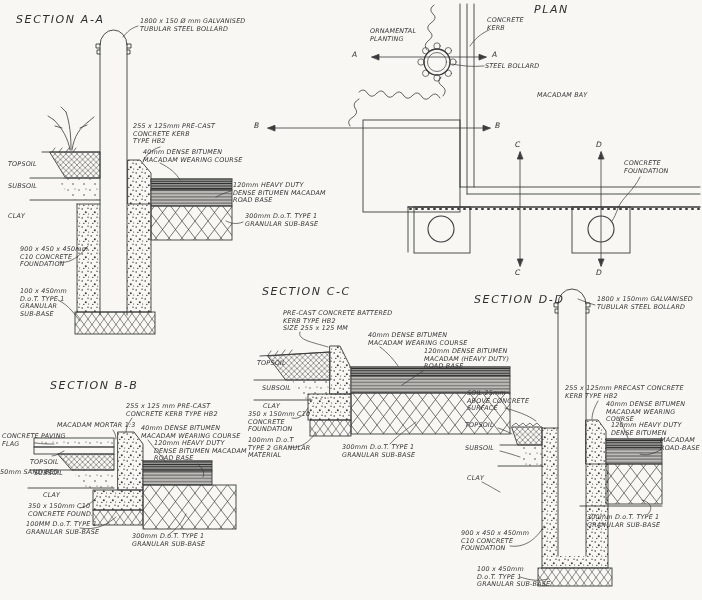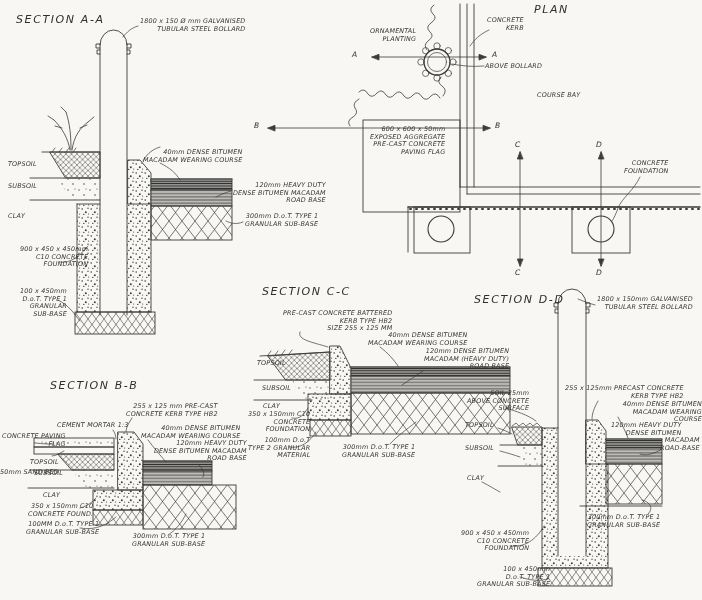--- a/index.html
+++ b/index.html
@@ -1,20 +1,20 @@
 <!DOCTYPE html>
 <html><head>
 <meta charset="utf-8">
 <style>
   html,body{margin:0;padding:0;background:#e8e6e0;}
   .sheet{position:relative;width:702px;height:600px;background:#f8f7f3;overflow:hidden;
          font-family:"DejaVu Sans",sans-serif;color:#3b3b3b;}
   .sheet svg{position:absolute;left:0;top:0;}
   .lbl{position:absolute;font:italic 6.4px/1.2 "DejaVu Sans",sans-serif;color:#343434;
-       white-space:pre-line;letter-spacing:.2px;text-align:right;}
+       white-space:pre-line;letter-spacing:.2px;}
   .title{position:absolute;font:italic 11px/1 "DejaVu Sans",sans-serif;color:#2e2e2e;
          letter-spacing:1.6px;white-space:pre;}
   .marker{position:absolute;font:italic 7.5px/1 "DejaVu Sans",sans-serif;color:#2e2e2e;}
 </style>
 </head>
 <body>
 
 <div class="sheet">
 
 <svg width="702" height="600" viewBox="0 0 702 600">
@@ -241,20 +241,23 @@
       <path d="M510,546 C524,548 536,540 544,526"></path>
       <path d="M648,514 C654,508 650,502 642,500"></path>
       <path d="M520,577 C532,581 540,581 548,579"></path>
     </g>
   </g>
 </svg>
 
   <div class="title" style="left:16px;top:14px">SECTION A-A</div>
   <div class="lbl" style="left:140px;top:18px">1800 x 150 Ø mm GALVANISED
 TUBULAR STEEL BOLLARD</div>
+  <div class="lbl" style="left:133px;top:123px">255 x 125mm PRE-CAST
+CONCRETE KERB
+TYPE HB2</div>
   <div class="lbl" style="left:143px;top:149px">40mm DENSE BITUMEN
 MACADAM WEARING COURSE</div>
   <div class="lbl" style="left:233px;top:182px">120mm HEAVY DUTY
 DENSE BITUMEN MACADAM
 ROAD BASE</div>
   <div class="lbl" style="left:245px;top:213px">300mm D.o.T. TYPE 1
 GRANULAR SUB-BASE</div>
   <div class="lbl" style="left:8px;top:161px">TOPSOIL</div>
   <div class="lbl" style="left:8px;top:183px">SUBSOIL</div>
   <div class="lbl" style="left:8px;top:213px">CLAY</div>
@@ -264,26 +267,22 @@
   <div class="lbl" style="left:20px;top:288px">100 x 450mm
 D.o.T. TYPE 1
 GRANULAR
 SUB-BASE</div>
 
   <div class="title" style="left:534px;top:4px">PLAN</div>
   <div class="lbl" style="left:370px;top:28px">ORNAMENTAL
 PLANTING</div>
   <div class="lbl" style="left:487px;top:17px">CONCRETE
 KERB</div>
-  <div class="lbl" style="left:485px;top:63px">ABOVE BOLLARD</div>
-  <div class="lbl" style="left:537px;top:92px">COURSE BAY</div>
-  <div class="lbl" style="left:370px;top:126px">600 x 600 x 50mm
-EXPOSED AGGREGATE
-PRE-CAST CONCRETE
-PAVING FLAG</div>
+  <div class="lbl" style="left:485px;top:63px">STEEL BOLLARD</div>
+  <div class="lbl" style="left:537px;top:92px">MACADAM BAY</div>
   <div class="lbl" style="left:624px;top:160px">CONCRETE
 FOUNDATION</div>
   <div class="marker" style="left:352px;top:51px">A</div>
   <div class="marker" style="left:492px;top:51px">A</div>
   <div class="marker" style="left:254px;top:122px">B</div>
   <div class="marker" style="left:495px;top:122px">B</div>
   <div class="marker" style="left:515px;top:141px">C</div>
   <div class="marker" style="left:515px;top:269px">C</div>
   <div class="marker" style="left:596px;top:141px">D</div>
   <div class="marker" style="left:596px;top:269px">D</div>
@@ -303,21 +302,21 @@
   <div class="lbl" style="left:248px;top:411px">350 x 150mm C10
 CONCRETE
 FOUNDATION</div>
   <div class="lbl" style="left:248px;top:437px">100mm D.o.T
 TYPE 2 GRANULAR
 MATERIAL</div>
   <div class="lbl" style="left:342px;top:444px">300mm D.o.T. TYPE 1
 GRANULAR SUB-BASE</div>
 
   <div class="title" style="left:50px;top:380px">SECTION B-B</div>
-  <div class="lbl" style="left:57px;top:422px">CEMENT MORTAR 1:3</div>
+  <div class="lbl" style="left:57px;top:422px">MACADAM MORTAR 1:3</div>
   <div class="lbl" style="left:2px;top:433px">CONCRETE PAVING
 FLAG</div>
   <div class="lbl" style="left:0px;top:469px">50mm SAND BED</div>
   <div class="lbl" style="left:30px;top:459px">TOPSOIL</div>
   <div class="lbl" style="left:34px;top:470px">SUBSOIL</div>
   <div class="lbl" style="left:126px;top:403px">255 x 125 mm PRE-CAST
 CONCRETE KERB TYPE HB2</div>
   <div class="lbl" style="left:141px;top:425px">40mm DENSE BITUMEN
 MACADAM WEARING COURSE</div>
   <div class="lbl" style="left:154px;top:440px">120mm HEAVY DUTY

